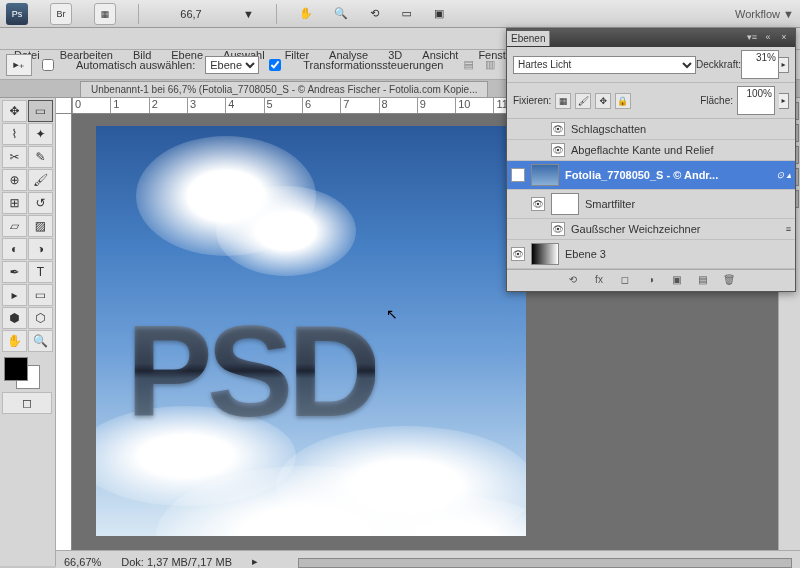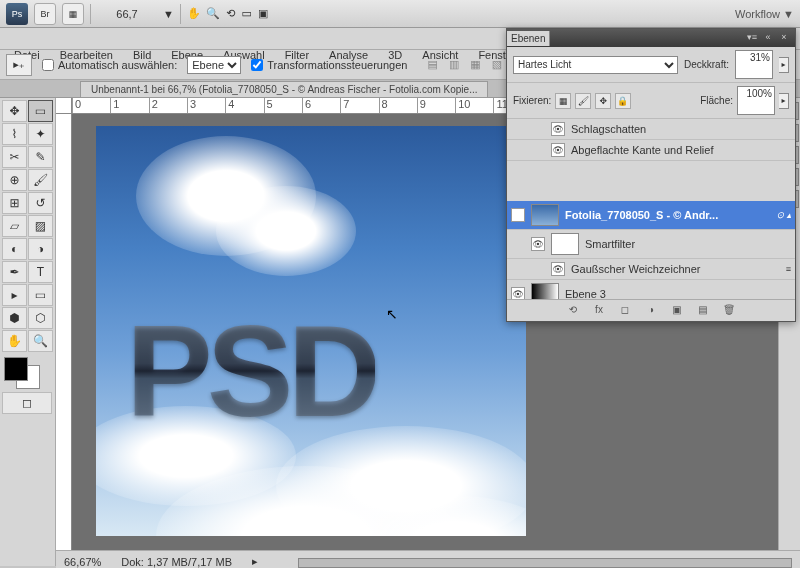--- a/index.html
+++ b/index.html
@@ -1,30 +1,30 @@
 <!DOCTYPE html>
 <html><head>
 <meta charset="utf-8">
 <style>
 *{margin:0;padding:0;box-sizing:border-box;font-family:Tahoma,Arial,sans-serif;font-size:11px;color:#333;}
 body{background:#c5c5c5;width:800px;height:568px;overflow:hidden;position:relative;}
-.topbar{height:28px;background:linear-gradient(#e8e8e8,#d0d0d0);border-bottom:1px solid #999;display:flex;align-items:center;padding:0 6px;gap:6px;}
+.topbar{height:28px;background:linear-gradient(#e8e8e8,#d0d0d0);border-bottom:1px solid #999;display:flex;align-items:center;padding:0 6px;gap:22px;}
 .topbar .ico{width:22px;height:22px;background:#555;border-radius:3px;display:flex;align-items:center;justify-content:center;color:#fff;font-size:9px;}
 .topbar .ps{background:linear-gradient(#4a6a8a,#2a3a50);}
 .topbar .br{background:#eee;color:#333;border:1px solid #aaa;}
 .topbar .film{background:#eee;color:#333;border:1px solid #aaa;}
 .topbar .sep{width:1px;height:20px;background:#aaa;}
 .topbar .zoom{width:60px;text-align:center;}
 .topbar .right{margin-left:auto;display:flex;align-items:center;gap:4px;}
 .topbar .wf{font-size:11px;color:#555;}
 .menubar{height:22px;background:#d6d6d6;border-bottom:1px solid #aaa;display:flex;align-items:center;padding:0 6px;gap:4px;}
 .menubar span{padding:3px 8px;cursor:default;margin-top:33px;}
 .optbar{height:30px;background:#d6d6d6;border-bottom:1px solid #aaa;display:flex;align-items:center;padding:0 6px;gap:10px;}
 .optbar .tool{width:26px;height:22px;border:1px solid #999;background:#eee;display:flex;align-items:center;justify-content:center;}
-.optbar label{display:flex;align-items:center;gap:4px;}
+.optbar label{display:flex;align-items:center;gap:22px;}
 .optbar input[type=checkbox]{width:12px;height:12px;}
 .optbar select{height:18px;font-size:11px;border:1px solid #888;background:#fff;}
 .doctab{height:18px;background:#bdbdbd;border-bottom:1px solid #999;display:flex;align-items:center;padding:0 80px;}
 .doctab .tab{background:#d6d6d6;border:1px solid #999;border-bottom:none;padding:2px 10px;font-size:10px;color:#444;}
 .main{display:flex;height:468px;position:relative;}
 .toolbox{width:56px;background:#d6d6d6;border-right:1px solid #aaa;padding:2px;display:flex;flex-wrap:wrap;gap:1px;align-content:flex-start;}
 .toolbox .t{width:25px;height:22px;border:1px solid #bbb;background:#e8e8e8;display:flex;align-items:center;justify-content:center;font-size:12px;cursor:pointer;}
 .toolbox .t.sel{background:#c8c8c8;border:1px solid #555;}
 .toolbox .swatch{width:50px;height:34px;position:relative;margin-top:4px;}
 .toolbox .fg{width:24px;height:24px;background:#000;border:1px solid #888;position:absolute;top:0;left:2px;}
@@ -42,31 +42,31 @@
 .statusbar{position:absolute;bottom:0;left:56px;right:0;height:18px;background:#d6d6d6;border-top:1px solid #aaa;display:flex;align-items:flex-end;padding:0 8px;gap:20px;font-size:10px;}
 .statusbar .trk{flex:1;background:#bbb;height:10px;border:1px solid #888;margin-left:20px;}
 .rpanel{position:absolute;top:0;right:0;width:22px;height:100%;background:#d6d6d6;border-left:1px solid #aaa;}
 .rpanel .ic{width:18px;height:18px;margin:4px auto;background:#bbb;border:1px solid #888;}
 
 .layers{position:absolute;top:28px;right:4px;width:290px;background:#d6d6d6;border:1px solid #555;box-shadow:0 2px 8px rgba(0,0,0,0.4);z-index:10;}
 .layers .titlebar{height:18px;background:linear-gradient(#5a5a5a,#3a3a3a);display:flex;align-items:center;}
 .layers .titlebar .tab{background:#d6d6d6;padding:2px 4px;font-size:10px;border-right:1px solid #888;}
 .layers .titlebar .ctr{margin-left:auto;display:flex;gap:2px;padding-right:4px;}
 .layers .titlebar .ctr span{width:14px;height:12px;color:#ccc;text-align:center;font-size:9px;cursor:pointer;}
-.layers .row{display:flex;align-items:center;padding:3px 6px;gap:6px;background:#d6d6d6;border-bottom:1px solid #bbb;}
+.layers .row{display:flex;align-items:center;padding:3px 6px;background:#d6d6d6;border-bottom:1px solid #bbb;}
 .layers select{flex:1;height:18px;border:1px solid #888;font-size:10px;background:#fff;}
 .layers .lbl{font-size:10px;}
 .layers .val{width:38px;height:29px;border:1px solid #888;background:#fff;text-align:right;padding-right:2px;font-size:10px;line-height:14px;}
 .layers .arrow{width:10px;height:16px;border:1px solid #888;border-left:none;background:#eee;text-align:center;font-size:8px;line-height:14px;}
 .layers .lockrow{display:flex;align-items:center;padding:3px 6px;gap:4px;border-bottom:1px solid #bbb;}
 .layers .lockrow .li{width:16px;height:16px;border:1px solid #aaa;background:#e8e8e8;font-size:9px;text-align:center;line-height:14px;}
 .layers .tree{max-height:180px;overflow:auto;background:#d6d6d6;}
 .layers .item{display:flex;align-items:center;padding:3px 4px;gap:6px;border-bottom:1px solid #c0c0c0;}
 .layers .item.sub{padding-left:44px;}
-.layers .item.sel{background:#4a7fd8;color:#fff;margin-top:40px;}
+.layers .item.sel{background:#4a7fd8;color:#fff;}
 .layers .item.sel span{color:#fff;}
 .layers .eye{width:14px;height:14px;border:1px solid #999;background:#fff;font-size:9px;text-align:center;line-height:12px;}
 .layers .thumb{width:28px;height:22px;border:1px solid #888;background:#fff;}
 .layers .thumb.sky{background:linear-gradient(#3a6aa8,#8ab0d8);}
 .layers .thumb.white{background:#fff;}
 .layers .thumb.grad{background:linear-gradient(90deg,#000,#fff);}
 .layers .fx{font-size:9px;font-style:italic;margin-left:auto;}
 .layers .btmrow{height:22px;border-top:1px solid #aaa;display:flex;align-items:center;justify-content:center;gap:10px;}
 .layers .btmrow .b{width:16px;height:14px;font-size:10px;color:#555;text-align:center;cursor:pointer;}
 </style>

